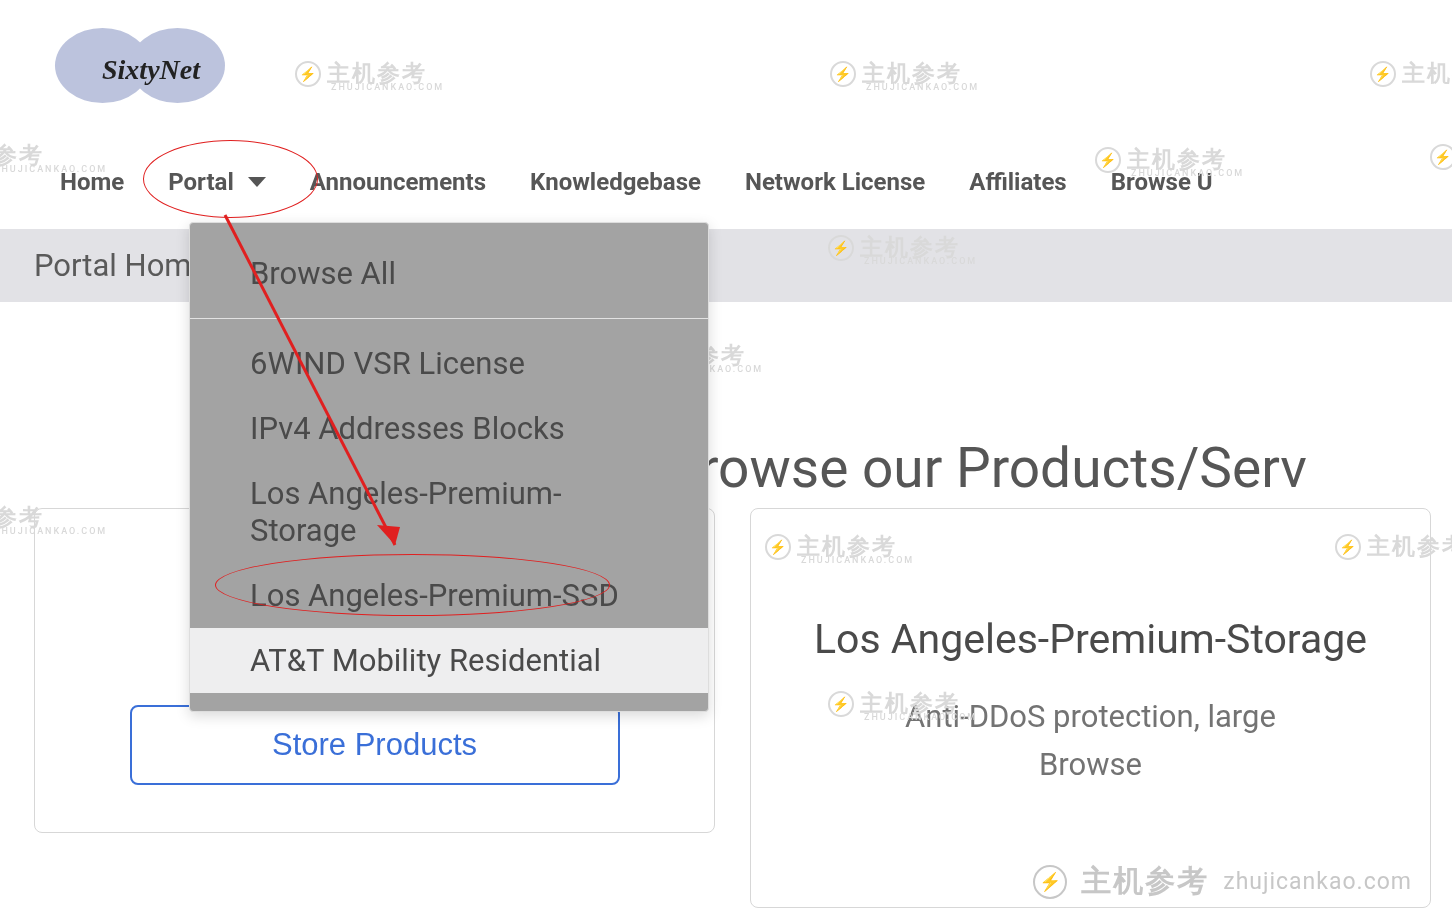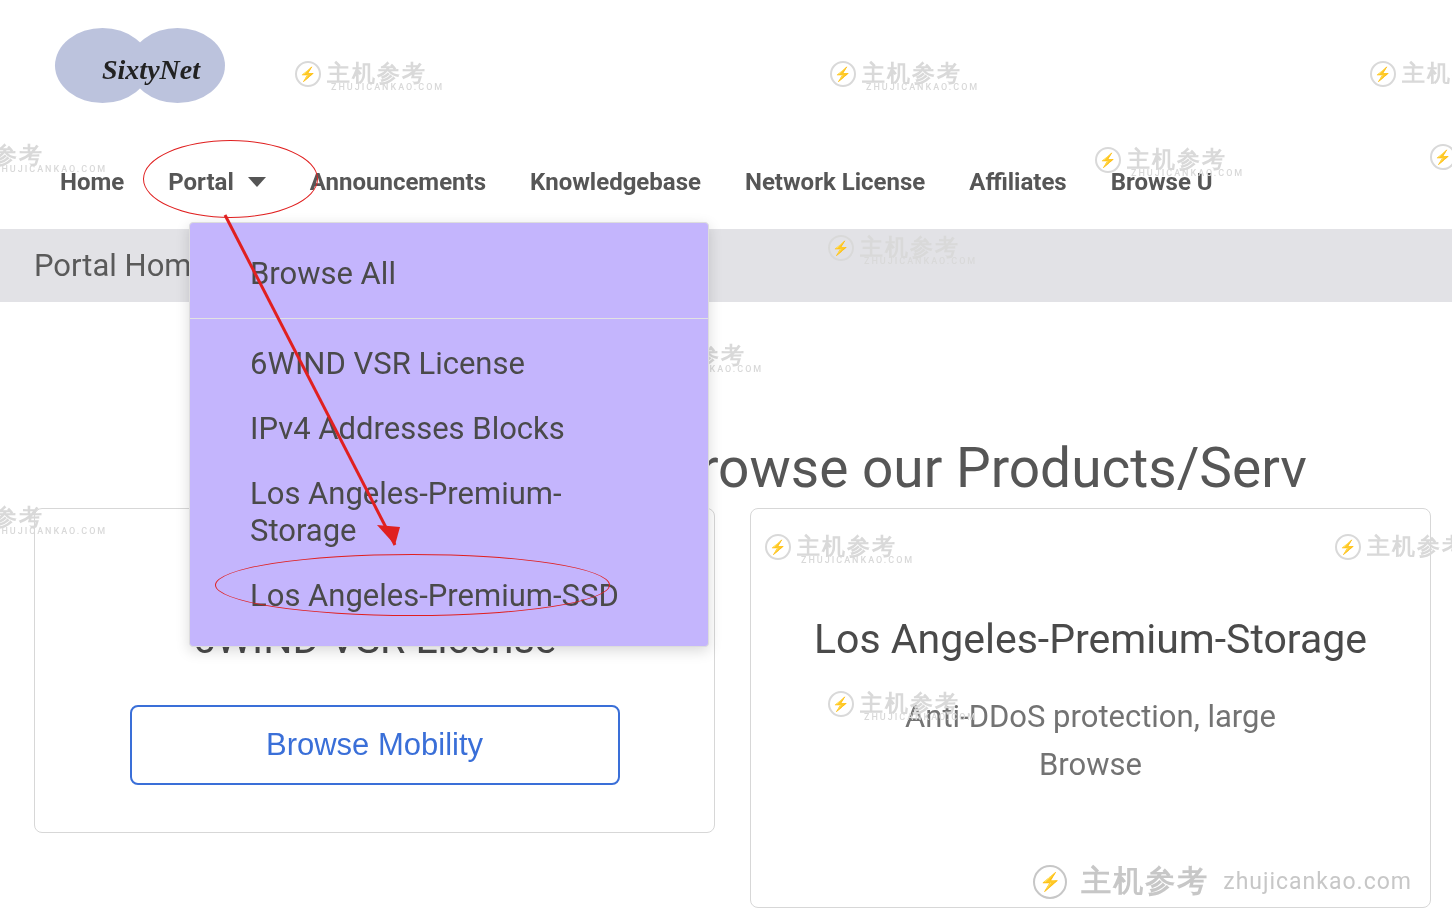--- a/index.html
+++ b/index.html
@@ -84,21 +84,21 @@
     padding-left: 34px;
     font-size: 31px;
     color: #5a5a5a;
   }
 
   .dropdown {
     position: absolute;
     top: 222px;
     left: 189px;
     width: 520px;
-    background: #c4b5fd;
+    background: #a3a3a3;
     box-shadow: 0 4px 14px rgba(0,0,0,0.15);
     border: 1px solid #ddd;
     border-radius: 4px;
     z-index: 10;
     padding: 18px 0;
   }
   .dropdown .ditem {
     padding: 14px 60px;
     font-size: 31px;
     color: #4a4a4a;
@@ -272,27 +272,28 @@
   <span>Portal Home</span>
 </div>
 
 <div class="dropdown">
   <div class="ditem">Browse All</div>
   <hr>
   <div class="ditem">6WIND VSR License</div>
   <div class="ditem">IPv4 Addresses Blocks</div>
   <div class="ditem">Los Angeles-Premium-Storage</div>
   <div class="ditem">Los Angeles-Premium-SSD</div>
+  <div class="ditem hover">AT&amp;T Mobility Residential</div>
 </div>
 
 <div class="hero">rowse our Products/Serv</div>
 
 <div class="card left">
   <h3>6WIND VSR License</h3>
-  <button class="btn-outline">Browse Mobility</button>
+  <button class="btn-outline">Store Products</button>
 </div>
 
 <div class="card right">
   <h3>Los Angeles-Premium-Storage</h3>
   <div class="desc">
     <div>Anti-DDoS protection, large</div>
     <div>Browse</div>
   </div>
 </div>
 

